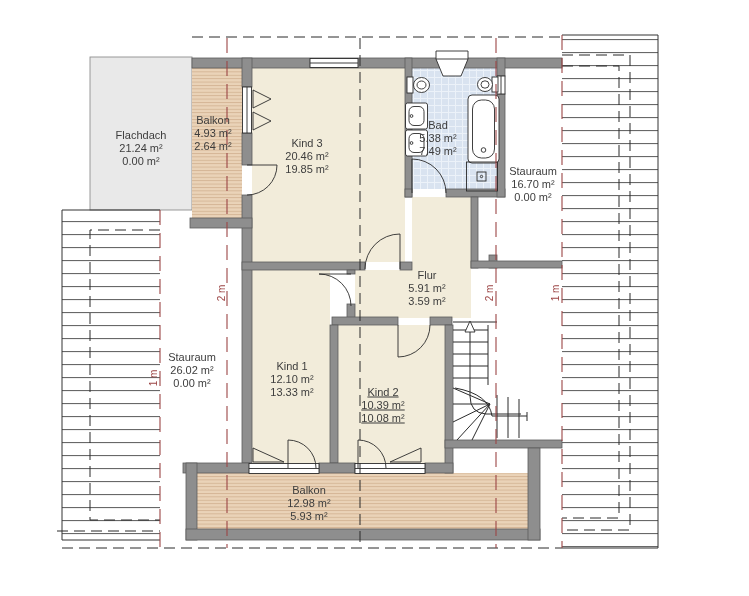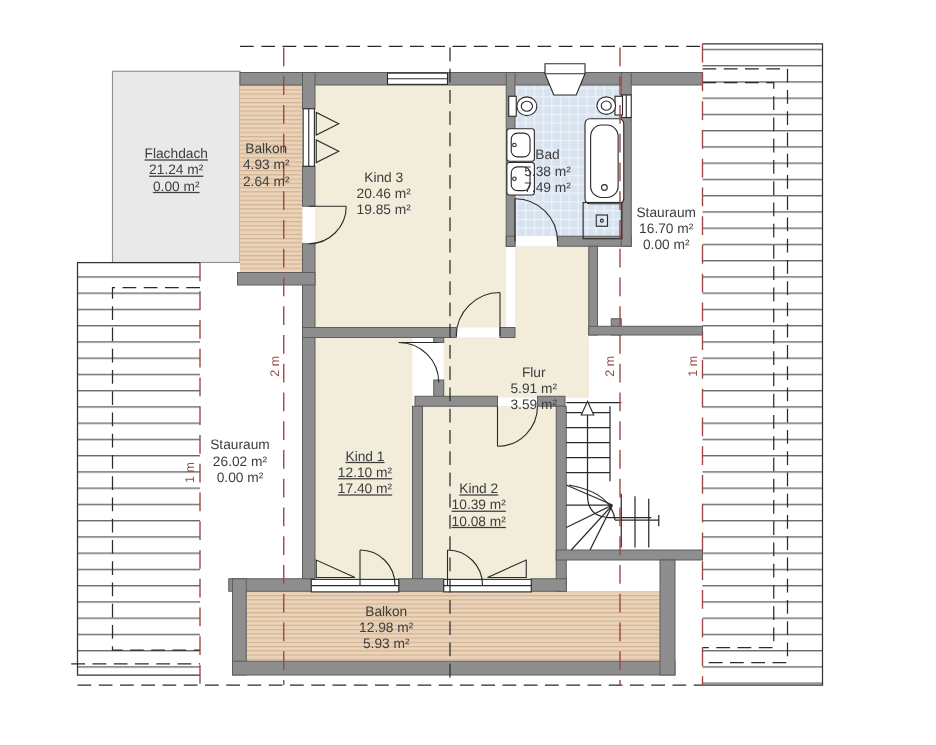--- a/index.html
+++ b/index.html
@@ -197,21 +197,21 @@
   </g>
 
   <g>
     <path class="redline" d="M160,210 V548"></path>
     <path class="redline" d="M227,38 V548"></path>
     <path class="redline" d="M496,38 V548"></path>
     <path class="redline" d="M562,35 V548"></path>
   </g>
 </svg>
 
-<div class="room-label" style="left:141px;top:137px;text-decoration:underline;">
+<div class="room-label" style="left:141px;top:148px;">
   <div>Flachdach</div>
   <div>21.24 m²</div>
   <div>0.00 m²</div>
 </div>
 <div class="room-label" style="left:213px;top:133px;">
   <div>Balkon</div>
   <div>4.93 m²</div>
   <div>2.64 m²</div>
 </div>
 <div class="room-label" style="left:307px;top:156px;">
@@ -227,31 +227,31 @@
 <div class="room-label" style="left:533px;top:184px;">
   <div>Stauraum</div>
   <div>16.70 m²</div>
   <div>0.00 m²</div>
 </div>
 <div class="room-label" style="left:192px;top:370px;">
   <div>Stauraum</div>
   <div>26.02 m²</div>
   <div>0.00 m²</div>
 </div>
-<div class="room-label" style="left:292px;top:379px;text-decoration:underline;">
+<div class="room-label" style="left:292px;top:379px;">
   <div>Kind 1</div>
   <div>12.10 m²</div>
-  <div>17.40 m²</div>
+  <div>13.33 m²</div>
 </div>
 <div class="room-label" style="left:383px;top:405px;text-decoration:underline;">
   <div>Kind 2</div>
   <div>10.39 m²</div>
   <div>10.08 m²</div>
 </div>
-<div class="room-label" style="left:427px;top:312px;text-align:center;">
+<div class="room-label" style="left:427px;top:288px;text-align:center;">
   <div>Flur</div>
   <div>5.91 m²</div>
   <div>3.59 m²</div>
 </div>
 <div class="room-label" style="left:309px;top:503px;">
   <div>Balkon</div>
   <div>12.98 m²</div>
   <div>5.93 m²</div>
 </div>
 

